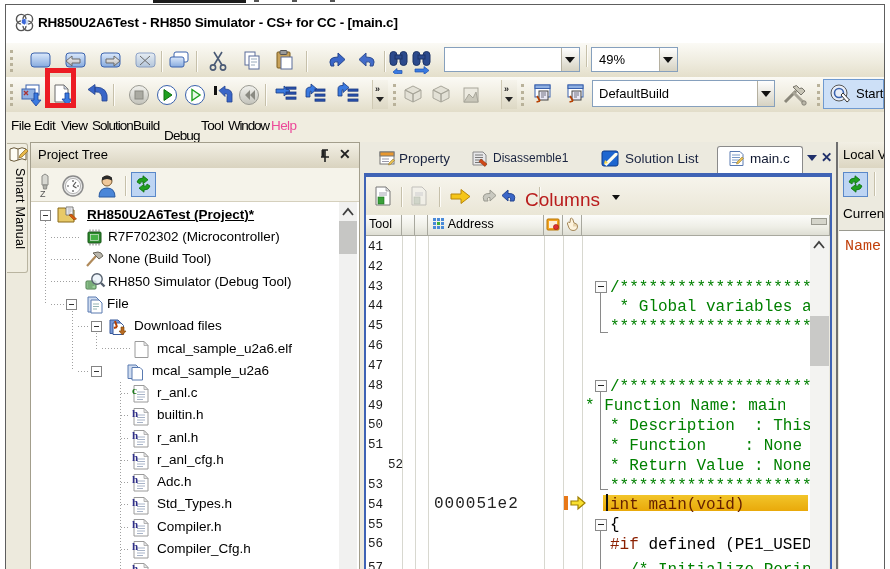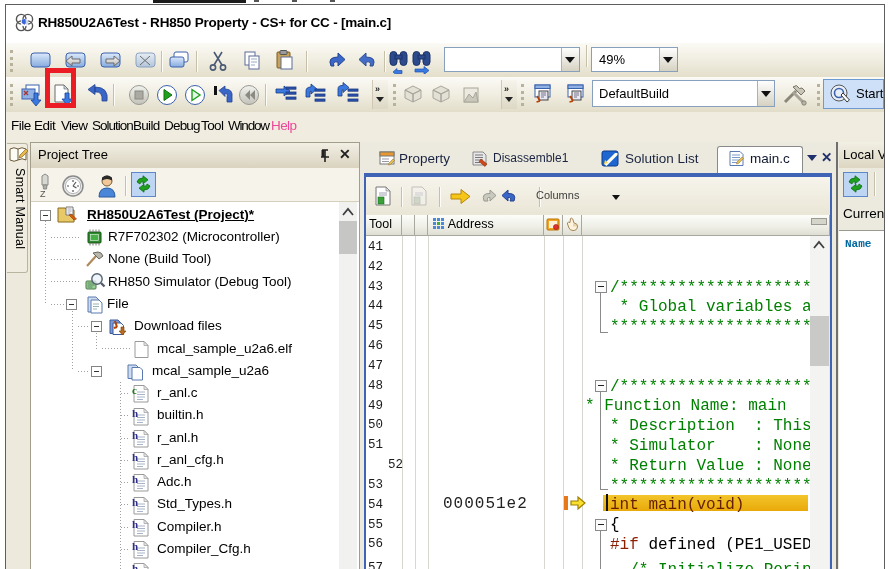--- a/index.html
+++ b/index.html
@@ -32,21 +32,21 @@
  <g fill="none" stroke="#555" stroke-width="1.4">
   <circle cx="7.2" cy="7.2" r="4.8"></circle>
       <circle cx="13.8" cy="7.2" r="4.8"></circle>
       <circle cx="7.2" cy="13.8" r="4.8"></circle>
       <circle cx="13.8" cy="13.8" r="4.8"></circle>
  </g>
  <circle cx="10.5" cy="10.5" r="3.8" fill="#fff"></circle>
  <path d="M8 7.5 l3.5 -0.8 1.5 3.3 -2.5 2.8 -2.8 -1.8 z" fill="#3a66d8"></path>
  <path d="M11.5 7 l2.8 1.5 0 3 -2.3 1.5 z" fill="#c8d8f0"></path>
 </svg>
-<div class="ab" style="left:38px;top:15px;font-size:13.5px;letter-spacing:-0.2px;color:#000;font-weight:bold">RH850U2A6Test - RH850 Property - CS+ for CC - [main.c]</div>
+<div class="ab" style="left:38px;top:15px;font-size:13.5px;letter-spacing:-0.2px;color:#000;font-weight:bold">RH850U2A6Test - RH850 Simulator - CS+ for CC - [main.c]</div>
 
 <div class="ab" id="tbar1" style="left:6px;top:43px;width:878px;height:34px;background:linear-gradient(#fbfaf5,#efecdf 55%,#e4dfcb)"></div>
 <div class="ab grip" style="left:10px;top:50px;height:22px"></div>
 <svg class="ab" style="left:28px;top:49px" width="655" height="25" viewBox="0 0 655 25">
  <defs>
   <linearGradient id="bw" x1="0" y1="0" x2="0" y2="1">
         <stop offset="0" stop-color="#dce9fb"></stop>
         <stop offset="1" stop-color="#86aade"></stop>
       </linearGradient>
   <linearGradient id="gr" x1="0" y1="0" x2="0" y2="1">
@@ -259,21 +259,21 @@
     <path d="M13 13 l6 7 2.5 -2 -6.5 -7 z" fill="#fff" stroke="#333"></path>
 </svg>
 <div class="ab" style="left:856px;top:86px;font-size:13px;color:#000">Start</div>
 
 <div class="ab" id="menubar" style="left:6px;top:112px;width:878px;height:30px;background:#f0ede0"></div>
 <div class="ab" style="left:11px;top:118px;font-size:13.5px;letter-spacing:-0.5px;color:#000">File</div>
 <div class="ab" style="left:34px;top:118px;font-size:13.5px;letter-spacing:-0.5px;color:#000">Edit</div>
 <div class="ab" style="left:61px;top:118px;font-size:13.5px;letter-spacing:-0.7px;color:#000">View</div>
 <div class="ab" style="left:92px;top:118px;font-size:13.5px;letter-spacing:-1px;color:#000">Solution</div>
 <div class="ab" style="left:133px;top:118px;font-size:13.5px;letter-spacing:-0.7px;color:#000">Build</div>
-<div class="ab" style="left:164px;top:118px;font-size:13.5px;letter-spacing:-0.8px;color:#000">Debug</div>
+<div class="ab" style="left:164px;top:128px;font-size:13.5px;letter-spacing:-0.8px;color:#000">Debug</div>
 <div class="ab" style="left:201px;top:118px;font-size:13.5px;letter-spacing:-0.6px;color:#000">Tool</div>
 <div class="ab" style="left:228px;top:118px;font-size:13.5px;letter-spacing:-1.2px;color:#000">Window</div>
 <div class="ab" style="left:271px;top:118px;font-size:13.5px;letter-spacing:-0.6px;color:#ec4899">Help</div>
 
 <div class="ab" style="left:6px;top:142px;width:878px;height:427px;background:#eceadf"></div>
 
 <div class="ab" id="smart" style="left:6px;top:142px;width:24px;height:427px;background:#edeadd"></div>
 <div class="ab" style="left:7px;top:143px;width:21px;height:130px;border:1px solid #b9b4a0;border-left:none;border-radius:0 3px 3px 0;box-sizing:border-box;background:#f0ede0"></div>
 <svg class="ab" style="left:8px;top:145px" width="20" height="20" viewBox="0 0 20 20">
  <path d="M2 4 q4 -2.5 8 0 q4 -2.5 8 0 l0 11 q-4 -2.5 -8 0 q-4 2.5 -8 0 z" fill="#fdfdf5" stroke="#6a5a3a"></path>
@@ -522,21 +522,21 @@
     <rect x="68" y="2" width="1" height="20" fill="#fdfcf8"></rect>
 
  <path d="M79 9 h10 v-4.5 l9 7 -9 7 v-4.5 h-10 z" fill="#f5c518" stroke="#b8860b"></path>
 
  <path d="M118 16 q3 -8 -6 -7.5 l0 -3.5 -6 5.5 6 5.5 0 -3.5 q4 -0.5 2 3.5 z" fill="#c9c9c0" stroke="#9a9a90" transform="scale(-1,1) translate(-230,0)"></path>
 
  <path d="M142 16 q3 -8 -6 -7.5 l0 -3.5 -6 5.5 6 5.5 0 -3.5 q4 -0.5 2 3.5 z" fill="#3a66c8" stroke="#24458f"></path>
  <rect x="167" y="2" width="1" height="20" fill="#c6c0aa"></rect>
     <rect x="168" y="2" width="1" height="20" fill="#fdfcf8"></rect>
 </svg>
-<div class="ab" style="left:536px;top:189px;font-size:11px;color:#404040">Columns</div>
+<div class="ab" style="left:525px;top:189px;font-size:19px;color:#b91c1c">Columns</div>
 <div class="ab" style="left:612px;top:195px;width:0;height:0;border:4px solid transparent;border-top:5px solid #111;border-bottom:none"></div>
 
 <div class="ab" style="left:366px;top:215px;width:464px;height:21px;background:linear-gradient(#fcfcfa,#ededE5 60%,#dddDD3);border-bottom:1px solid #a8a89e;box-sizing:border-box"></div>
 <div class="hcell" style="left:366px;top:215px;width:36px;padding:2px 0 0 3px">Tool</div>
 <div class="hcell" style="left:402px;top:215px;width:13px"></div>
 <div class="hcell" style="left:415px;top:215px;width:13px"></div>
 <div class="hcell" style="left:428px;top:215px;width:116px;padding:2px 16px 0 4px"><svg width="13" height="13" viewBox="0 0 13 13" style="vertical-align:-2px">
       <g fill="#4a8ad8">
         <rect x="1" y="1" width="3" height="3"></rect>
         <rect x="5" y="1" width="3" height="3"></rect>
@@ -582,21 +582,21 @@
 <div class="lnum" style="left:368px;top:396px">49</div>
 <div class="lnum" style="left:368px;top:415px">50</div>
 <div class="lnum" style="left:368px;top:435px">51</div>
 <div class="lnum" style="left:388px;top:455px">52</div>
 <div class="lnum" style="left:368px;top:475px">53</div>
 <div class="lnum" style="left:368px;top:495px">54</div>
 <div class="lnum" style="left:368px;top:515px">55</div>
 <div class="lnum" style="left:368px;top:534px">56</div>
 <div class="lnum" style="left:368px;top:558px;height:11px;overflow:hidden">57</div>
 
-<div class="ab mono" style="left:443px;top:495px;font-size:16px;letter-spacing:1px;color:#222">000051e2</div>
+<div class="ab mono" style="left:434px;top:495px;font-size:16px;letter-spacing:1px;color:#222">000051e2</div>
 
 <div class="ab" style="left:564px;top:496px;width:4px;height:14px;background:#e87818"></div>
 <svg class="ab" style="left:569px;top:494px" width="18" height="18" viewBox="0 0 18 18">
     <path d="M2 7 h7 v-4 l7 6 -7 6 v-4 h-7 z" fill="#f8df30" stroke="#a08000" stroke-width="1.2"></path>
   </svg>
 
 <div class="ab" style="left:603px;top:495px;width:205px;height:16px;background:linear-gradient(#f2c52a,#e9a90a)"></div>
 <div class="ab" style="left:606px;top:494px;width:2px;height:17px;background:#111"></div>
 
 <div class="foldbox" style="left:595px;top:281px">
@@ -613,21 +613,21 @@
 <div class="ab" style="left:600px;top:392px;width:1px;height:98px;background:#8a8a8a"></div>
 <div class="ab" style="left:600px;top:489px;width:8px;height:1px;background:#8a8a8a"></div>
 <div class="ab" style="left:600px;top:531px;width:1px;height:38px;background:#8a8a8a"></div>
 
 <div class="codeline green" style="left:610px;top:278px;width:200px;overflow:hidden">/******************************</div>
 <div class="codeline green" style="left:610px;top:297px;width:200px;overflow:hidden"> * Global variables and functions</div>
 <div class="codeline green" style="left:610px;top:317px;width:200px;overflow:hidden">******************************</div>
 <div class="codeline green" style="left:610px;top:377px;width:200px;overflow:hidden">/******************************</div>
 <div class="codeline green" style="left:585px;top:396px;width:200px;overflow:hidden">* Function Name: main</div>
 <div class="codeline green" style="left:610px;top:416px;width:200px;overflow:hidden">* Description  : This function</div>
-<div class="codeline green" style="left:610px;top:436px;width:200px;overflow:hidden">* Simulator    : None</div>
+<div class="codeline green" style="left:610px;top:436px;width:200px;overflow:hidden">* Function    : None</div>
 <div class="codeline green" style="left:610px;top:456px;width:200px;overflow:hidden">* Return Value : None</div>
 <div class="codeline green" style="left:610px;top:476px;width:200px;overflow:hidden">******************************</div>
 <div class="codeline" style="left:610px;top:495px;width:200px;overflow:hidden;color:#641f00">int main(void)</div>
 <div class="codeline" style="left:610px;top:515px;width:200px;overflow:hidden;color:#000">{</div>
 <div class="codeline" style="left:610px;top:535px;width:200px;overflow:hidden;color:#000"><span style="color:#8b1f00">#if</span> defined (PE1_USED)</div>
 <div class="codeline green" style="left:610px;top:560px;width:200px;height:9px;overflow:hidden">  /* Initialize Periphera</div>
 
 <div class="ab" style="left:810px;top:236px;width:19px;height:333px;background:#f3f3f1"></div>
 <svg class="ab" style="left:812px;top:239px" width="14" height="12" viewBox="0 0 14 12">
     <path d="M2 9 L7 3 L12 9" fill="none" stroke="#3f3f3f" stroke-width="1.8"></path>
@@ -644,17 +644,17 @@
 <svg class="ab" style="left:846px;top:175px" width="19" height="19" viewBox="0 0 19 19">
  <path d="M3 7 q1 -4 6 -4 l0 -2.2 5 4 -5 4 0 -2.2 q-3 0 -3 2.4 z" fill="#1fa01f" stroke="#0c6e0c" stroke-width="0.8"></path>
  <path d="M16 11 q-1 4 -6 4 l0 2.2 -5 -4 5 -4 0 2.2 q3 0 3 -2.4 z" fill="#1fa01f" stroke="#0c6e0c" stroke-width="0.8"></path>
 </svg>
 <div class="ab vsep" style="left:874px;top:172px;height:24px"></div>
 <div class="ab" style="left:839px;top:203px;width:45px;height:26px;overflow:hidden">
     <div style="position:absolute;left:4px;top:3px;font-size:13.5px;color:#000;white-space:nowrap">Current</div>
   </div>
 <div class="ab" style="left:839px;top:230px;width:45px;height:1px;background:#9a9a90"></div>
 <div class="ab" style="left:839px;top:231px;width:45px;height:338px;background:#fff"></div>
-<div class="ab mono" style="left:845px;top:238px;font-size:11px;font-weight:bold;color:#0369a1">Name</div>
+<div class="ab mono" style="left:845px;top:238px;font-size:15px;font-weight:normal;color:#c2410c">Name</div>
 
 <div class="ab" style="left:885px;top:0;width:5px;height:569px;background:#fff"></div>
 
 <div class="ab" style="left:45px;top:68px;width:31px;height:40px;border:5px solid #ec1c24;box-sizing:border-box;z-index:50"></div>
 
 </body></html>

